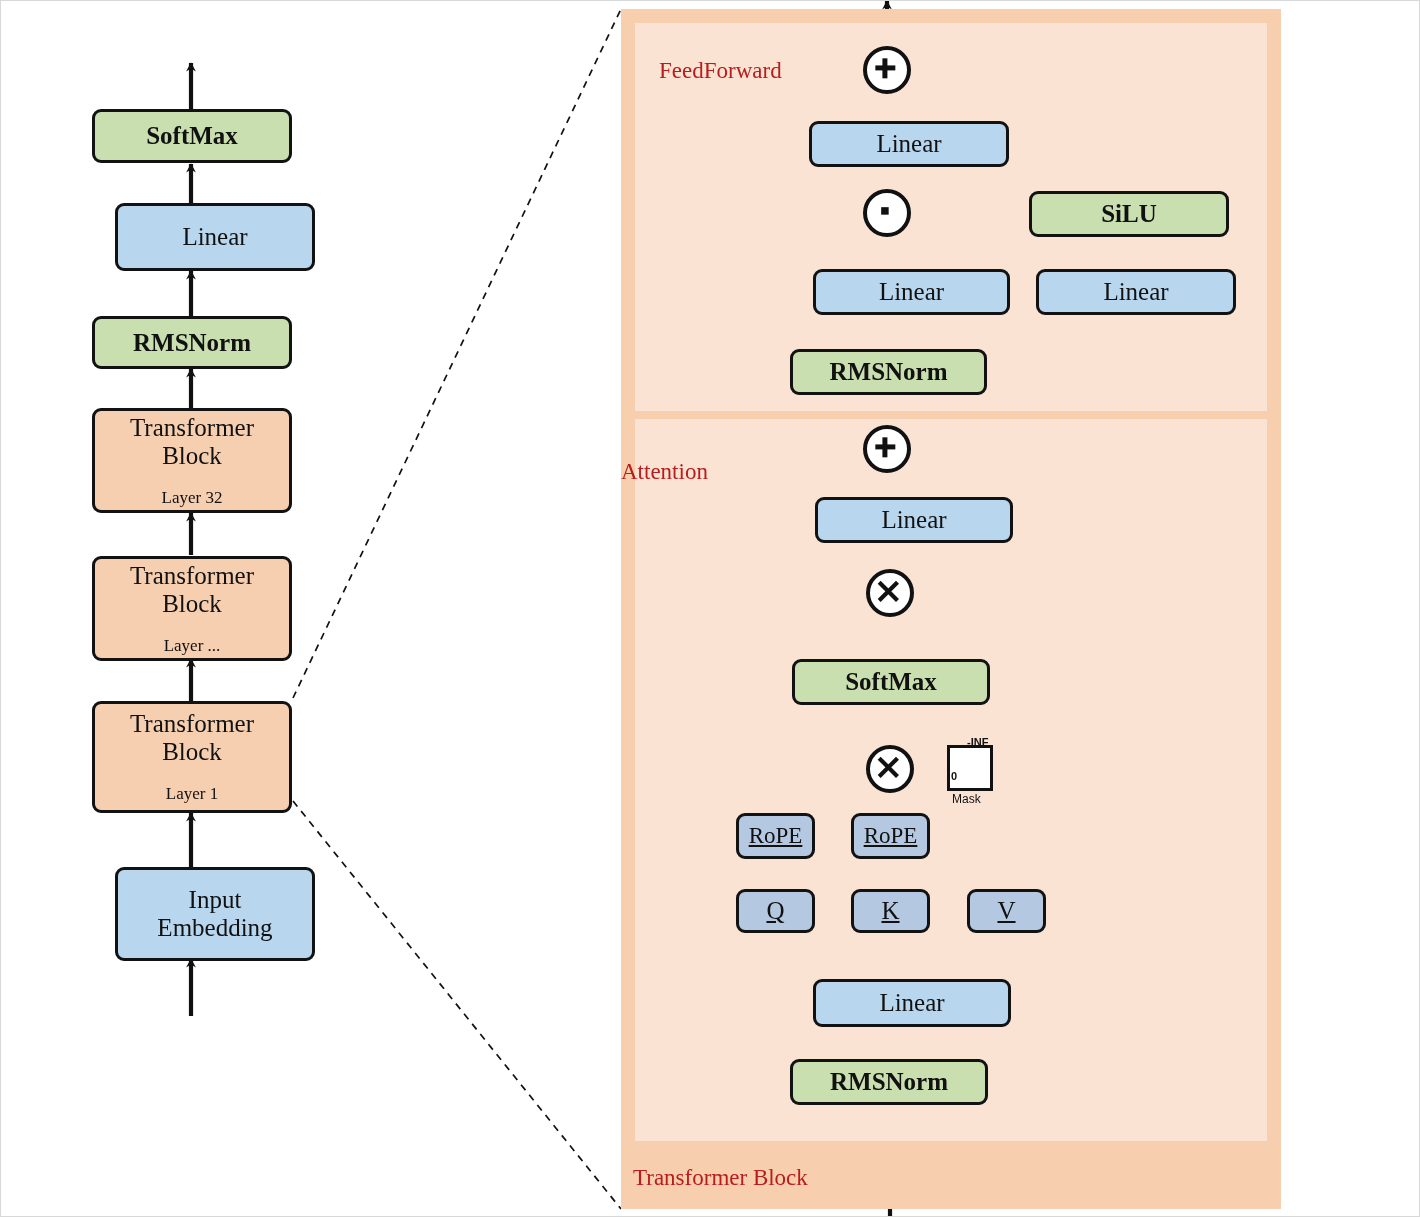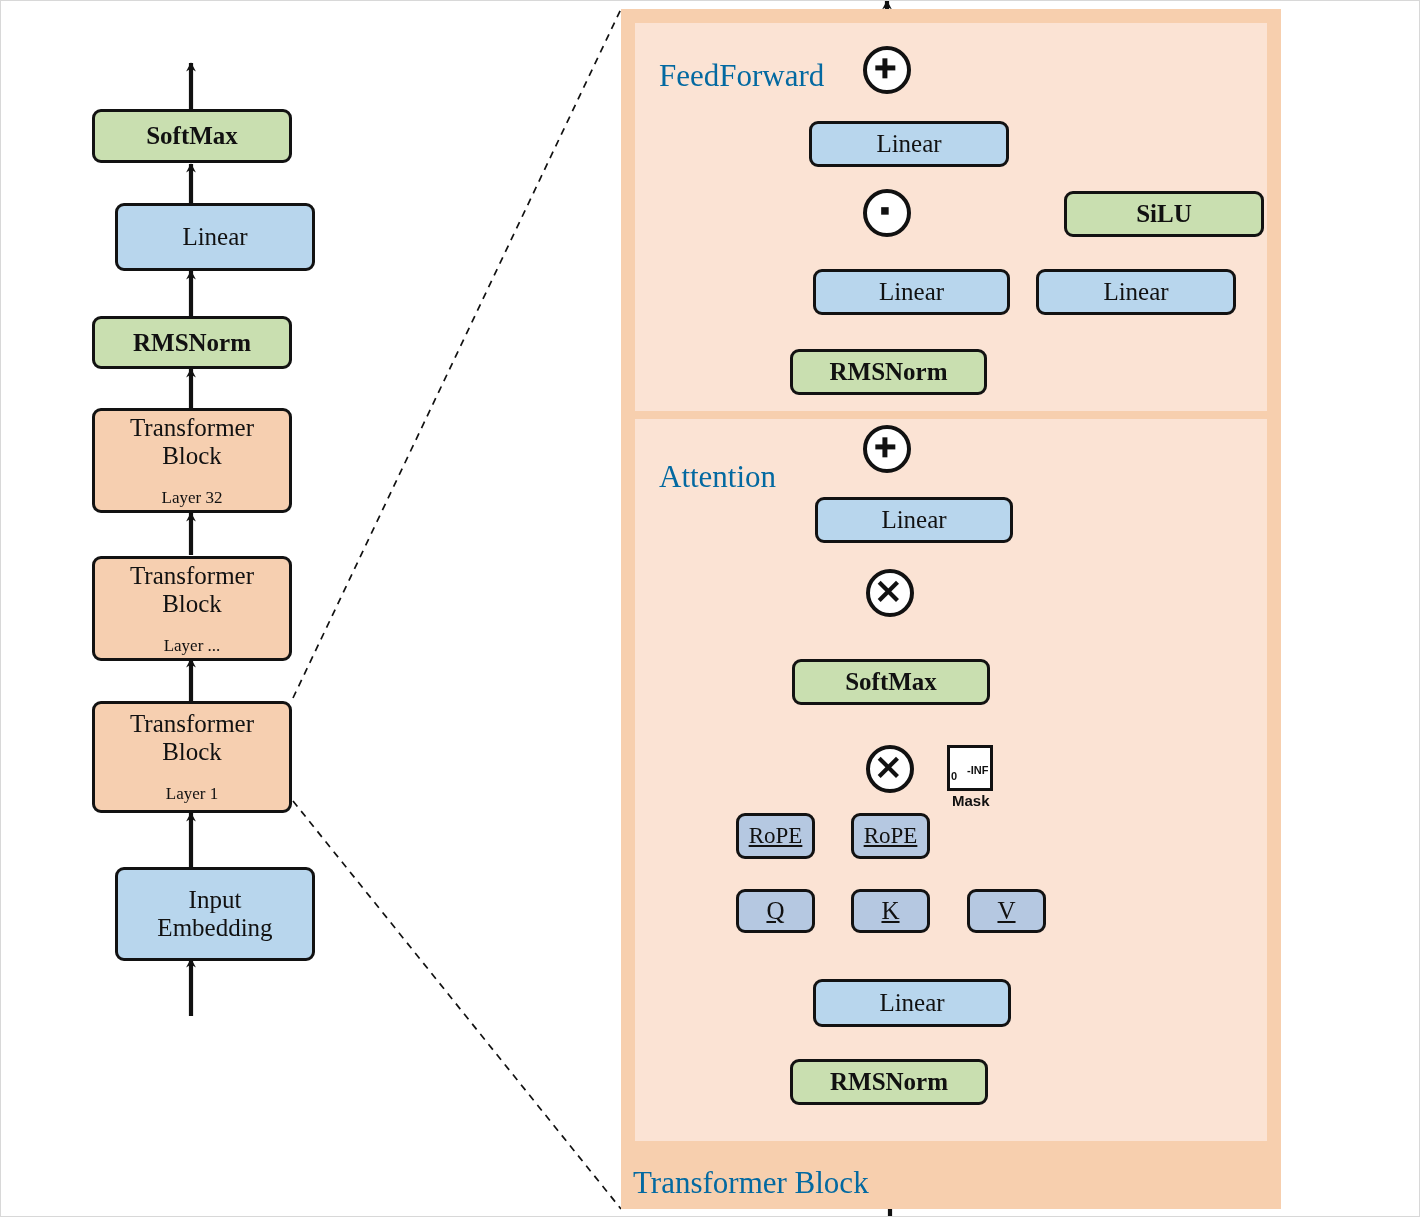--- a/index.html
+++ b/index.html
@@ -30,31 +30,31 @@
   .sub{font-size:17px;margin-top:18px;}
 
   
   .outer-panel{
     position:absolute;background:#f7cfae;z-index:1;
   }
   .inner-panel{
     position:absolute;background:#fbe3d4;z-index:2;
   }
   .panel-label{
-    position:absolute;font-size:31px;color:#0369a1;z-index:6;white-space:nowrap;
+    position:absolute;font-size:23px;color:#b91c1c;z-index:6;white-space:nowrap;
   }
 
   
   .mask-box{
     position:absolute;width:46px;height:46px;border:3px solid #111;
     background:#fff;box-sizing:border-box;z-index:6;
   }
   .mask-caption{
-    position:absolute;font-size:15px;font-family:"Liberation Sans",sans-serif;
-    font-weight:bold;color:#111;z-index:6;white-space:nowrap;
+    position:absolute;font-size:12px;font-family:"Liberation Sans",sans-serif;
+    font-weight:normal;color:#111;z-index:6;white-space:nowrap;
   }
   .mask-t{position:absolute;font-size:11px;font-family:"Liberation Sans",sans-serif;
     font-weight:bold;color:#111;z-index:7;}
 
   
   .op{
     position:absolute;width:48px;height:48px;border-radius:50%;
     border:4px solid #111;background:#fff;box-sizing:border-box;z-index:6;
   }
 </style>
@@ -64,21 +64,21 @@
 <div id="canvas">
 
   <div class="outer-panel" style="left:620px;top:8px;width:660px;height:1200px;"></div>
 
   <div class="inner-panel" style="left:634px;top:22px;width:632px;height:388px;"></div>
 
   <div class="inner-panel" style="left:634px;top:418px;width:632px;height:722px;"></div>
 
   <div class="panel-label" style="left:658px;top:57px;">FeedForward</div>
 
-  <div class="panel-label" style="left:658px;top:458px;">Attention</div>
+  <div class="panel-label" style="left:620px;top:458px;">Attention</div>
 
   <div class="panel-label" style="left:632px;top:1164px;">Transformer Block</div>
 
   <svg class="layer" viewBox="0 0 1420 1217">
     <defs>
       <marker id="ar" markerWidth="11" markerHeight="11" refX="9.2" refY="5.5" orient="auto" markerUnits="userSpaceOnUse">
         <path d="M0.6,0.6 L10,5.5 L0.6,10.4 L3.6,5.5 Z" fill="#111"></path>
       </marker>
     </defs>
     <g stroke="#111" stroke-width="4.2" fill="none" marker-end="url(#ar)">
@@ -219,21 +219,21 @@
   <div class="node blue t22" style="left:785px;top:120px;width:200px;height:46px;">
     <span>Linear</span>
   </div>
 
   <div class="op" style="left:862px;top:188px;">
     <svg viewBox="0 0 48 48" style="width:100%;height:100%;display:block;">
       <rect x="17" y="17" width="9" height="9" fill="#111"></rect>
     </svg>
   </div>
 
-  <div class="node green t22" style="left:1063px;top:190px;width:200px;height:46px;">
+  <div class="node green t22" style="left:1028px;top:190px;width:200px;height:46px;">
     <span>SiLU</span>
   </div>
 
   <div class="node blue t22" style="left:789px;top:268px;width:197px;height:46px;">
     <span>Linear</span>
   </div>
 
   <div class="node blue t22" style="left:1012px;top:268px;width:200px;height:46px;">
     <span>Linear</span>
   </div>
@@ -265,21 +265,21 @@
   </div>
 
   <div class="op" style="left:865px;top:744px;">
     <svg viewBox="0 0 48 48" style="width:100%;height:100%;display:block;">
       <line x1="11" y1="11" x2="33" y2="33" stroke="#111" stroke-width="5"></line>
       <line x1="33" y1="11" x2="11" y2="33" stroke="#111" stroke-width="5"></line>
     </svg>
   </div>
 
   <div class="mask-box" style="left:946px;top:744px;"></div>
-  <div class="mask-t" style="left:966px;top:763px;">-INF</div>
+  <div class="mask-t" style="left:966px;top:735px;">-INF</div>
   <div class="mask-t" style="left:950px;top:769px;">0</div>
   <div class="mask-caption" style="left:951px;top:791px;">Mask</div>
 
   <div class="node qkv t20" style="left:735px;top:812px;width:79px;height:46px;">
     <span>RoPE</span>
   </div>
 
   <div class="node qkv t20" style="left:850px;top:812px;width:79px;height:46px;">
     <span>RoPE</span>
   </div>

